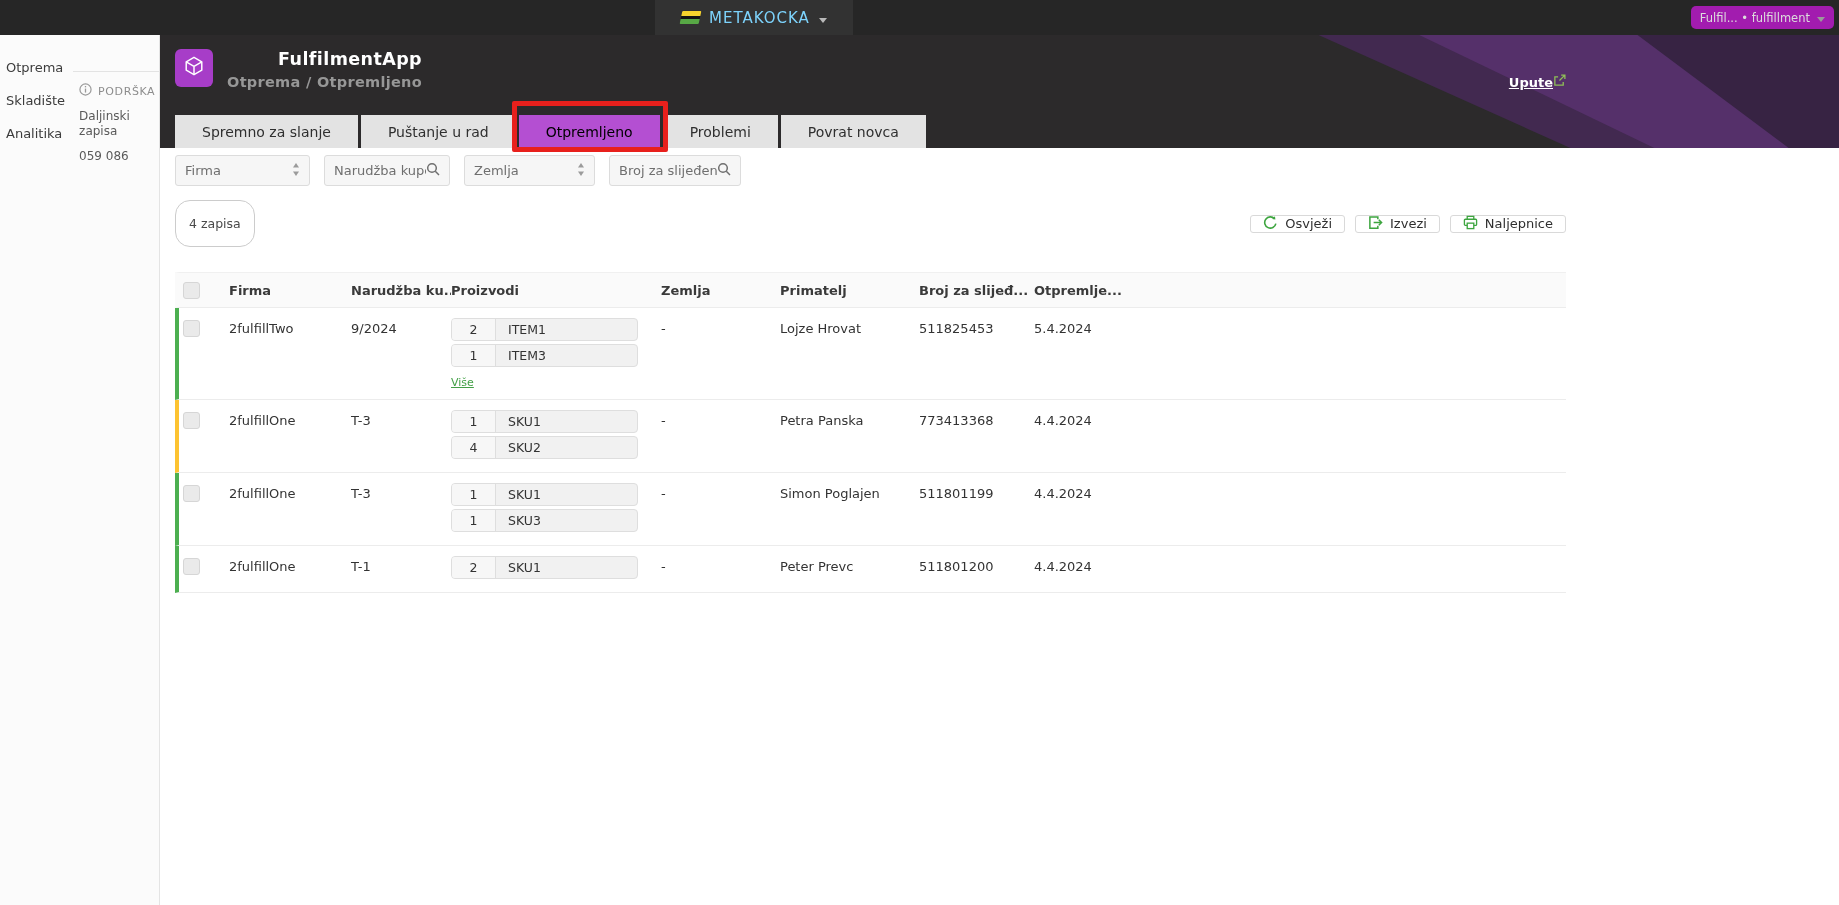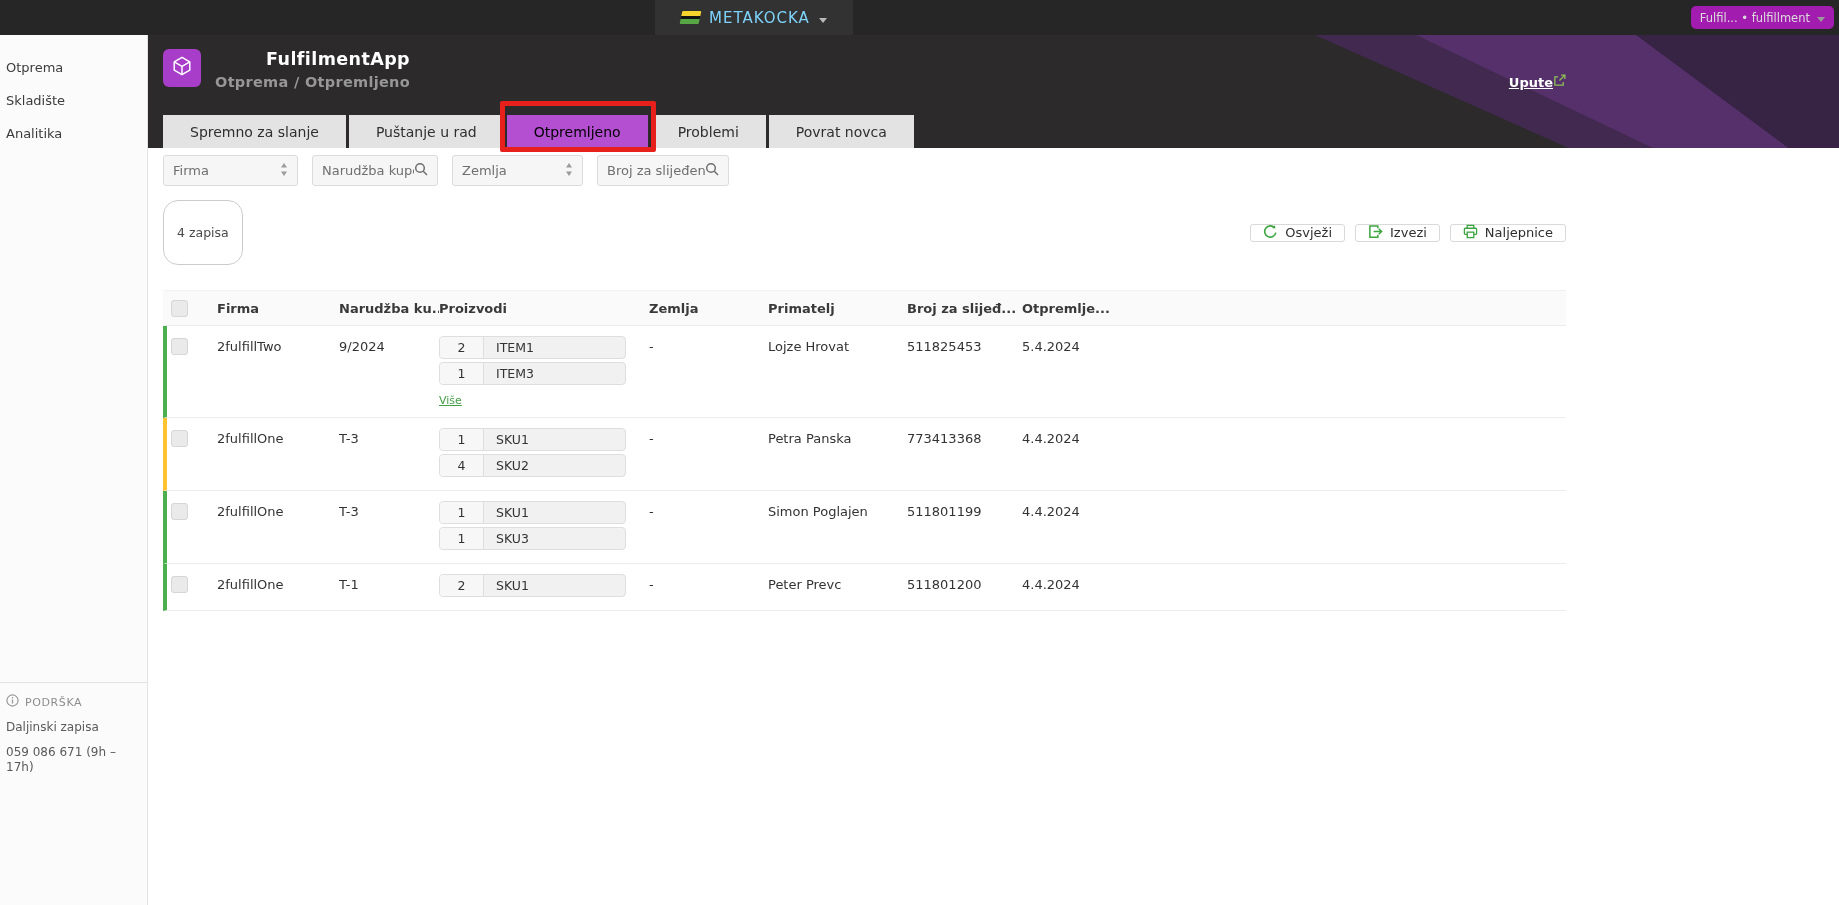--- a/index.html
+++ b/index.html
@@ -11,25 +11,25 @@
   .topbar-center { position: absolute; left: 655px; top: 0; height: 35px; background: #323232; display: flex; align-items: center; gap: 9px; padding: 0 26px; cursor: pointer; }
   .logo-mark { width: 19px; height: 13px; transform: skewX(-12deg); border-radius: 1px;
     background: linear-gradient(180deg, #f6d32d 0 38%, #141414 38% 58%, #57a845 58% 100%); }
   .brand-text { color: #7dd3fc; font-size: 15px; font-weight: 400; letter-spacing: 1px; }
   .topbar-account { position: absolute; right: 5px; top: 6px; height: 23px; background: #a21caf; border-radius: 5px; color: #dcdcdc; font-size: 11.5px; display: flex; align-items: center; gap: 7px; padding: 0 9px; cursor: pointer; }
 
   
   .app { display: flex; height: 870px; }
 
   
-  .sidebar { width: 148px; background: #fbfbfb; border-right: 1px solid #e4e4e4; display: flex; flex-direction: column; }
+  .sidebar { width: 160px; background: #fbfbfb; border-right: 1px solid #e4e4e4; display: flex; flex-direction: row; }
   .sidebar-nav { padding-top: 16px; }
   .sidebar-item { padding: 9px 8px 9px 6px; font-size: 13px; color: #3c3c3c; cursor: pointer; }
   .sidebar-spacer { flex: 1; }
-  .sidebar-support { border-top: 1px solid #e3e3e3; padding: 11px 8px 0 6px; height: 94px; overflow: hidden; }
+  .sidebar-support { border-top: 1px solid #e3e3e3; padding: 11px 8px 0 6px; height: 94px; overflow: hidden; margin-top: 36px; }
   .support-header { display: flex; align-items: center; gap: 6px; font-size: 11px; letter-spacing: .6px; color: #8d8d8d; }
   .support-line { font-size: 12px; color: #5a5a5a; margin-top: 10px; line-height: 15px; }
   .sidebar-bottom-filler { height: 129px; }
 
   
   .main { flex: 1; display: flex; flex-direction: column; background: #fff; min-width: 0; }
 
   
   .header { position: relative; height: 113px; background: #2c2a2b; }
   .header-deco { position: absolute; inset: 0; overflow: hidden; z-index: 1; }
@@ -54,21 +54,21 @@
   .filters { display: flex; gap: 14px; padding: 7px 273px 0 15px; }
   .filter-select, .filter-input { height: 31px; background: #f6f6f6; border: 1px solid #dcdcdc; border-radius: 3px; display: flex; align-items: center; padding: 0 9px; }
   .filter-select { justify-content: space-between; cursor: pointer; }
   .filter-select .label { font-size: 13px; color: #6f6f6f; }
   .filter-input input { border: none; outline: none; background: transparent; font-size: 13px; color: #444; width: 100%; font-family: inherit; }
   .filter-input input::placeholder { color: #6f6f6f; opacity: 1; }
   .w-firma { width: 135px; } .w-narudzba { width: 126px; } .w-zemlja { width: 131px; } .w-broj { width: 132px; }
 
   
   .toolbar { display: flex; align-items: center; padding: 14px 273px 0 15px; }
-  .records-pill { border: 1px solid #ccc; background: #fff; border-radius: 15px; padding: 24px 13px; font-size: 12.5px; color: #4a4a4a; }
+  .records-pill { border: 1px solid #ccc; background: #fff; border-radius: 15px; padding: 15px 13px; font-size: 12.5px; color: #4a4a4a; }
   .toolbar-actions { margin-left: auto; display: flex; gap: 10px; }
   .action-btn { height: 18px; display: flex; align-items: center; gap: 7px; background: #fff; border: 1px solid #d9d9d9; border-radius: 3px; padding: 0 12px; font-size: 13px; color: #2f2f2f; cursor: pointer; font-family: inherit; }
 
   
   .table { margin: 25px 273px 0 15px; }
   .thead, .trow { display: grid; grid-template-columns: 50px 122px 100px 210px 119px 139px 115px 1fr; }
   .thead { background: #fafafa; border-top: 1px solid #f0f0f0; border-bottom: 1px solid #ececec; height: 36px; align-items: center; border-left: 4px solid transparent; }
   .th { font-size: 13px; font-weight: 600; color: #3a3a3a; white-space: nowrap; overflow: hidden; }
   .trow { border-bottom: 1px solid #ececec; border-left: 4px solid transparent; }
   .cell { font-size: 13px; color: #333; padding-top: 13px; padding-bottom: 10px; white-space: nowrap; }

